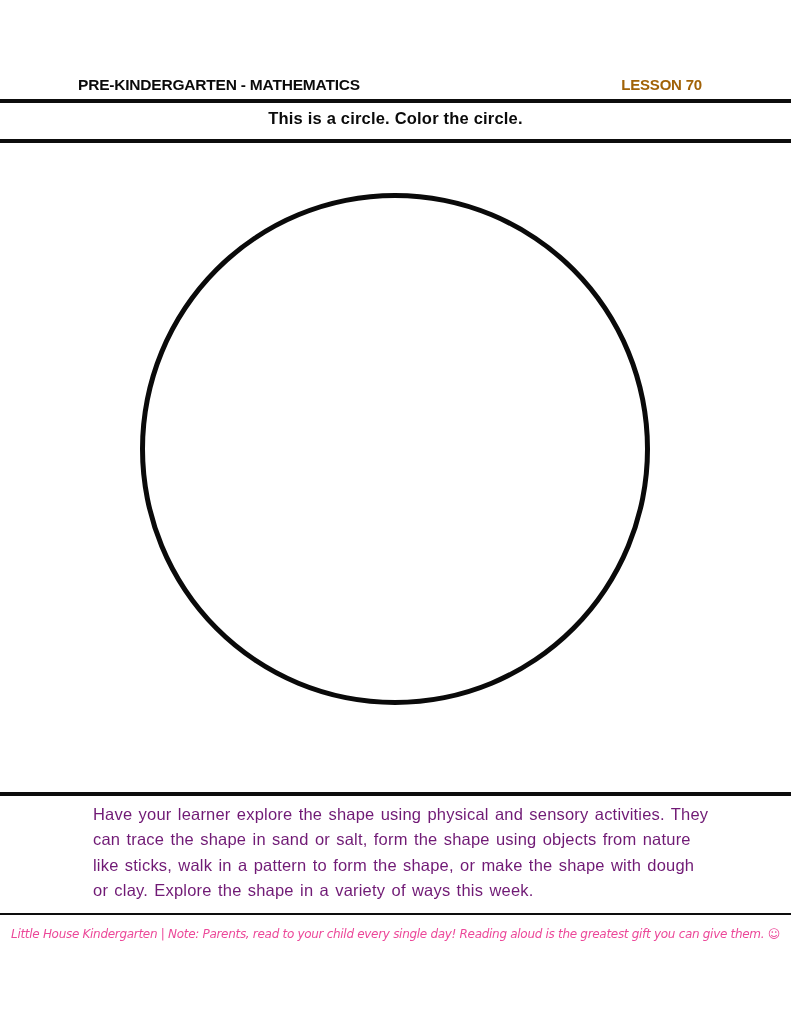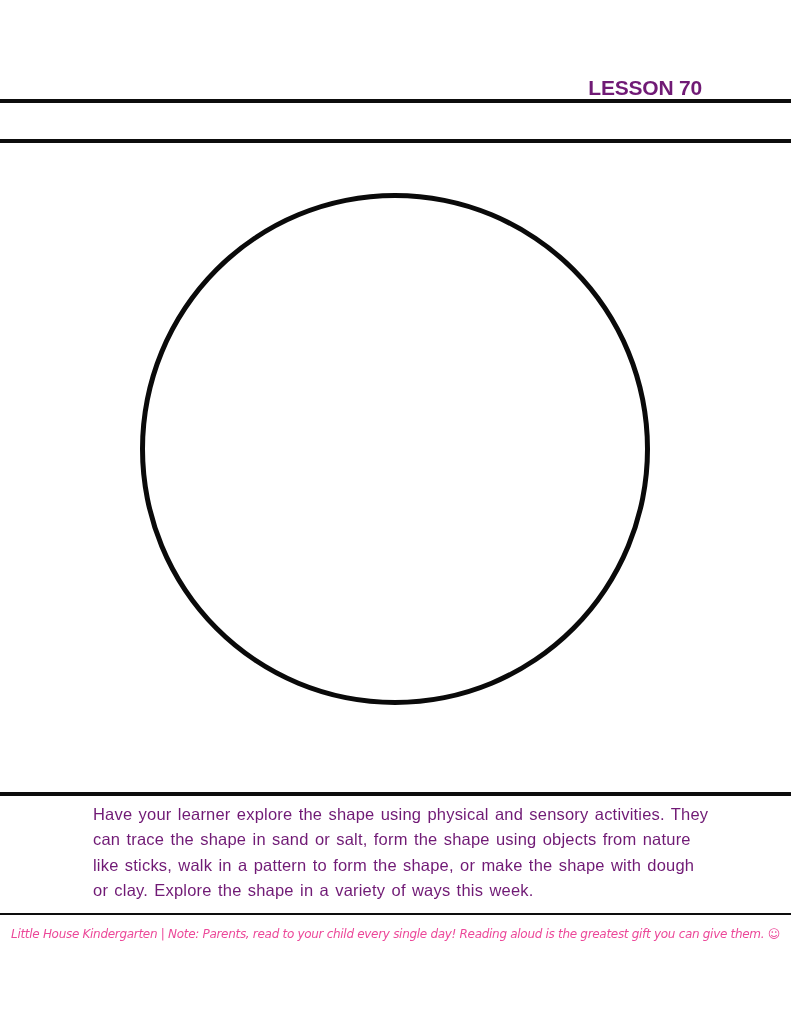--- a/index.html
+++ b/index.html
@@ -32,24 +32,24 @@
     font-size: 15.5px;
     font-weight: bold;
     letter-spacing: -0.2px;
     color: #0a0a0a;
     white-space: nowrap;
   }
   .header-lesson {
     position: absolute;
     right: 89px;
     top: 0;
-    font-size: 21px;
+    font-size: 15px;
     font-weight: bold;
     letter-spacing: -0.2px;
-    color: #701a75;
+    color: #a16207;
     white-space: nowrap;
   }
 
   
   .rule {
     position: absolute;
     left: 0;
     width: 791px;
     background: #0d0d0d;
   }
@@ -115,25 +115,27 @@
     color: #ec4899;
     white-space: nowrap;
   }
 </style>
 </head>
 <body>
 
 <div class="page">
 
   <div class="header-row">
+    <span class="header-course">PRE-KINDERGARTEN - MATHEMATICS</span>
     <span class="header-lesson">LESSON 70</span>
   </div>
 
   <div class="rule rule-top"></div>
 
+  <div class="title">This is a circle. Color the circle.</div>
 
   <div class="rule rule-title"></div>
 
   <div class="shape-circle"></div>
 
   <div class="rule rule-note"></div>
 
   <div class="note">
     <div class="note-line">Have your learner explore the shape using physical and sensory activities. They</div>
     <div class="note-line">can trace the shape in sand or salt, form the shape using objects from nature</div>

